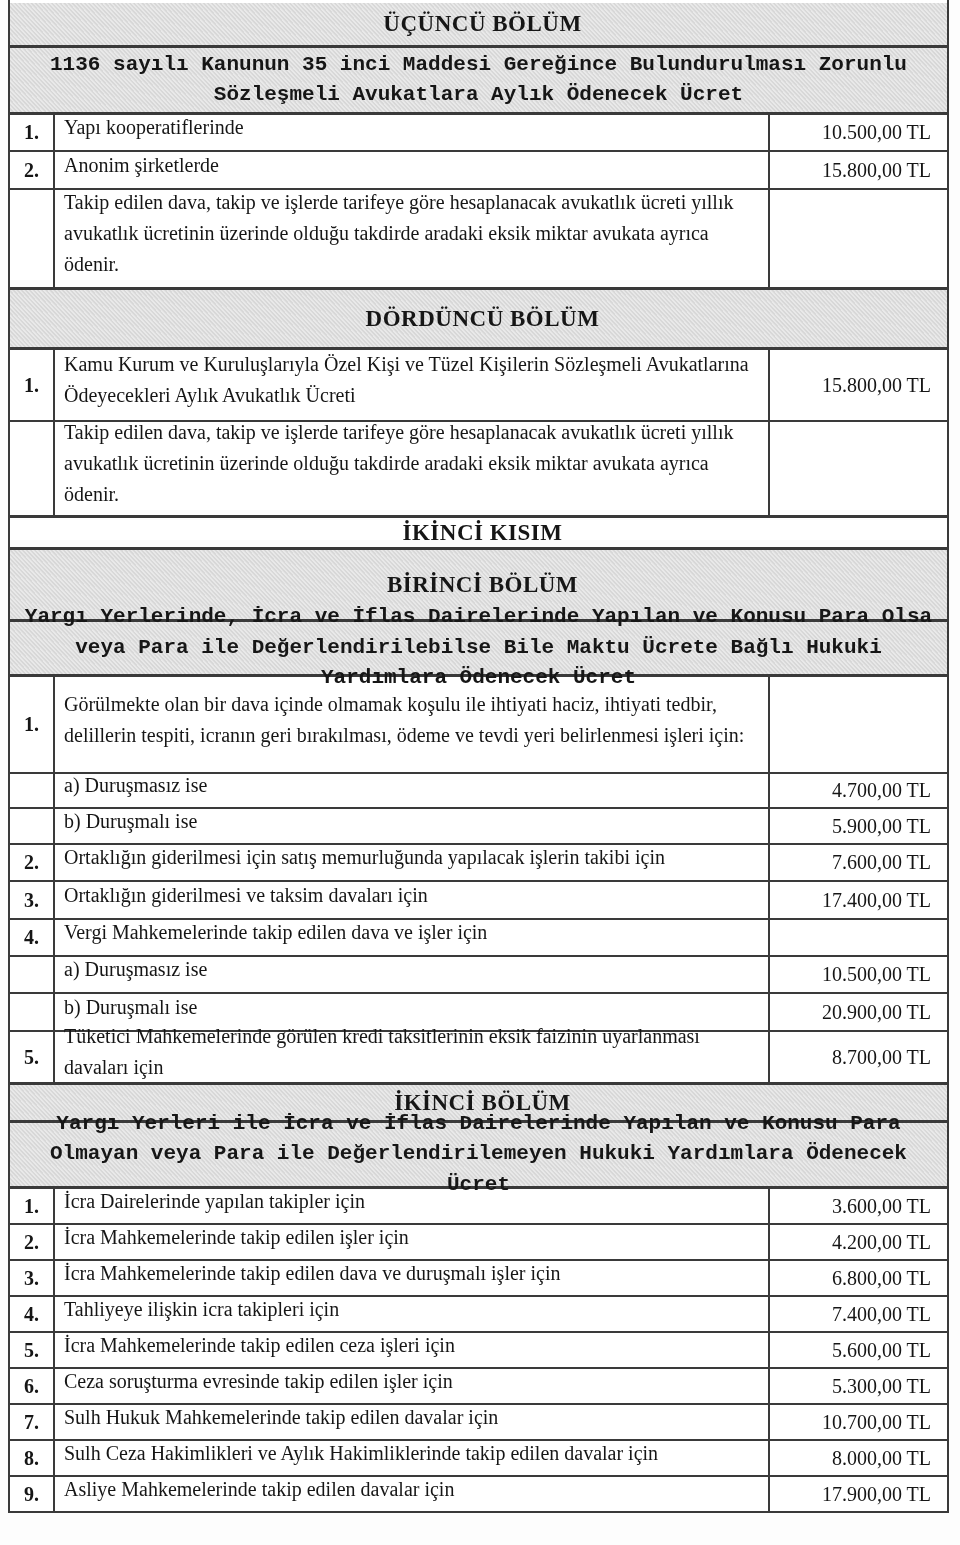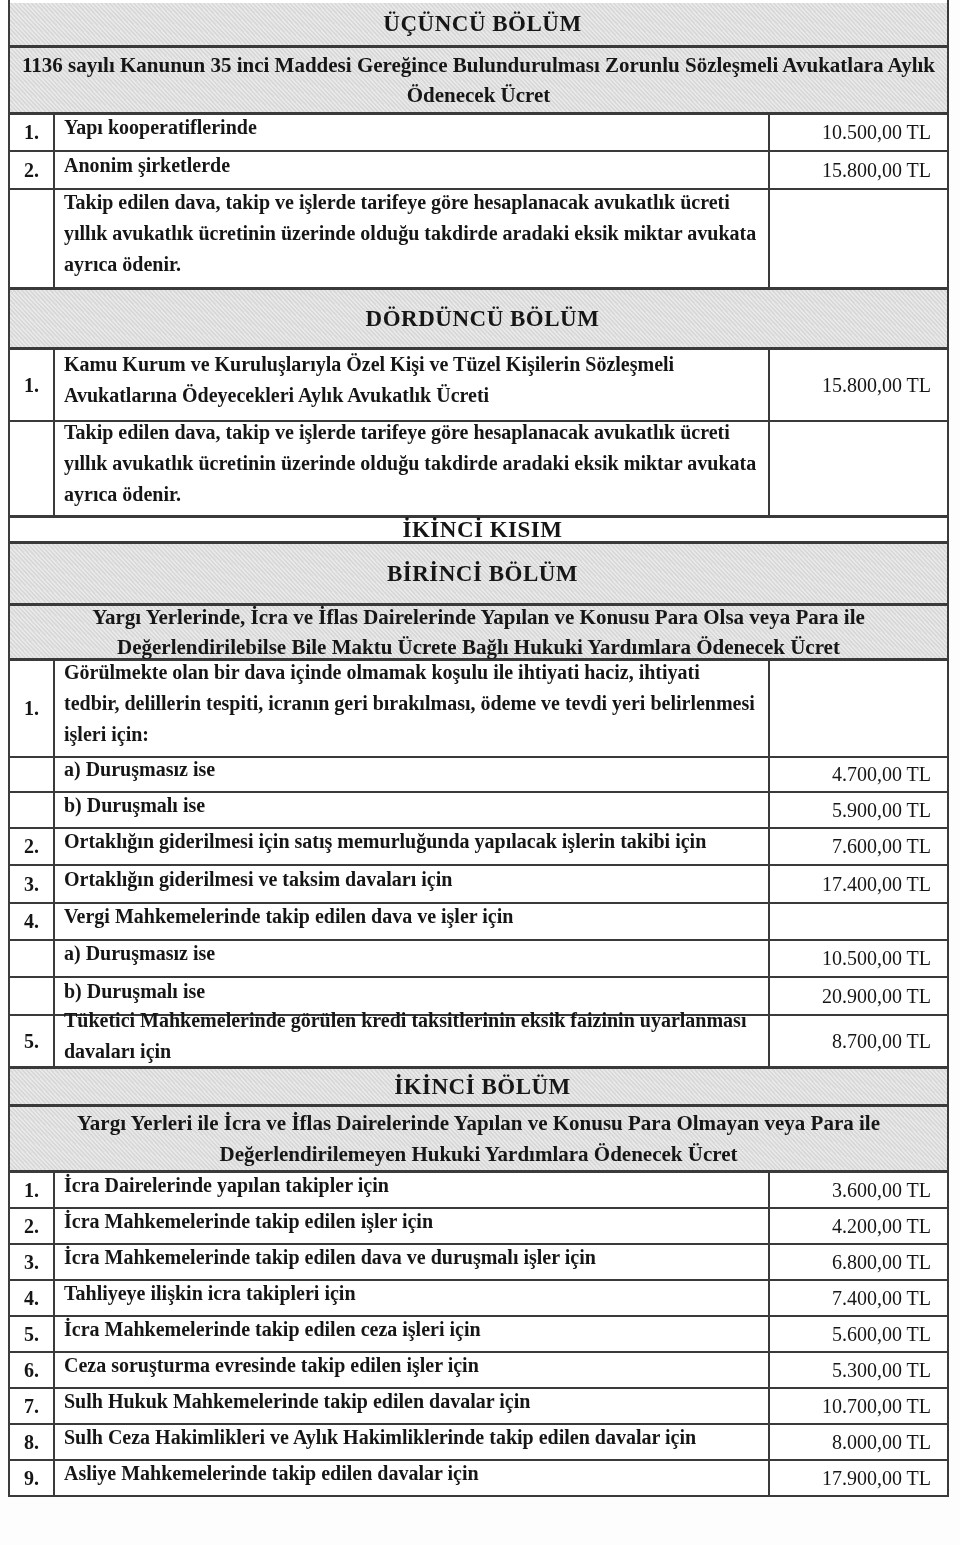--- a/index.html
+++ b/index.html
@@ -47,36 +47,36 @@
     padding-left:8px;
   }
   .subhead {
     flex:1;
     display:flex; align-items:center; justify-content:center;
     text-align:center;
     font-weight:bold;
     font-size:21px;
     line-height:1.45;
     padding:0 10px;
+    font-family:Liberation Mono, monospace;
   }
   .cell-num {
     flex:0 0 45px;
     border-right:2px solid #3a3a3a;
     display:flex; align-items:center; justify-content:center;
     font-weight:bold;
     font-size:20px;
   }
   .cell-desc {
     flex:1;
     border-right:2px solid #3a3a3a;
     display:flex; align-items:center;
     padding:3px 8px 13px 9px;
     font-size:20px;
     line-height:1.55;
-    font-weight:bold;
   }
   .cell-amt {
     flex:0 0 177px;
     display:flex; align-items:center; justify-content:flex-end;
     padding-right:16px;
     font-size:20px;
     white-space:nowrap;
   }
 </style>
 </head>
@@ -114,25 +114,25 @@
       <div class="cell-num">1.</div>
       <div class="cell-desc">Kamu Kurum ve Kuruluşlarıyla Özel Kişi ve Tüzel Kişilerin Sözleşmeli Avukatlarına Ödeyecekleri Aylık Avukatlık Ücreti</div>
       <div class="cell-amt">15.800,00 TL</div>
     </div>
     <div class="row thick" style="height:96px">
       <div class="cell-num"></div>
       <div class="cell-desc">Takip edilen dava, takip ve işlerde tarifeye göre hesaplanacak avukatlık ücreti yıllık avukatlık ücretinin üzerinde olduğu takdirde aradaki eksik miktar avukata ayrıca ödenir.</div>
       <div class="cell-amt"></div>
     </div>
 
-    <div class="row thick" style="height:26px">
+    <div class="row thick" style="height:32px">
       <div class="head">İKİNCİ KISIM</div>
     </div>
 
-    <div class="row shaded thick" style="height:62px">
+    <div class="row shaded thick" style="height:72px">
       <div class="head">BİRİNCİ BÖLÜM</div>
     </div>
     <div class="row shaded thick" style="height:55px">
       <div class="subhead">Yargı Yerlerinde, İcra ve İflas Dairelerinde Yapılan ve Konusu Para Olsa veya Para ile Değerlendirilebilse Bile Maktu Ücrete Bağlı Hukuki Yardımlara Ödenecek Ücret</div>
     </div>
     <div class="row" style="height:97px">
       <div class="cell-num">1.</div>
       <div class="cell-desc">Görülmekte olan bir dava içinde olmamak koşulu ile ihtiyati haciz, ihtiyati tedbir, delillerin tespiti, icranın geri bırakılması, ödeme ve tevdi yeri belirlenmesi işleri için:</div>
       <div class="cell-amt"></div>
     </div>

